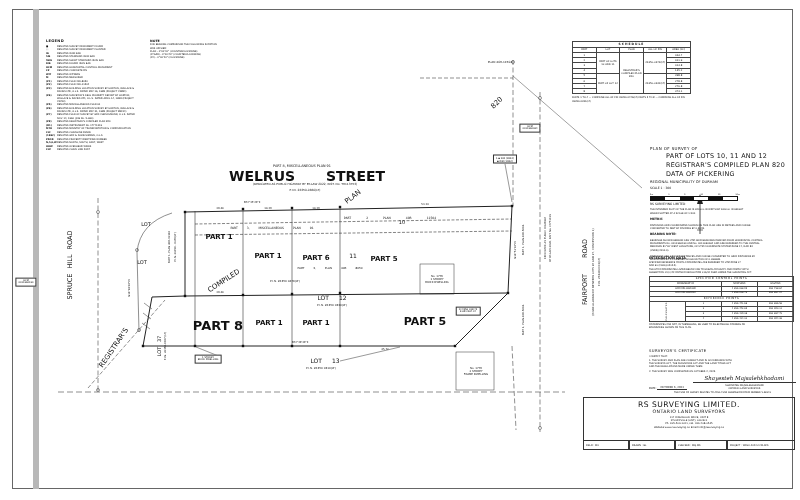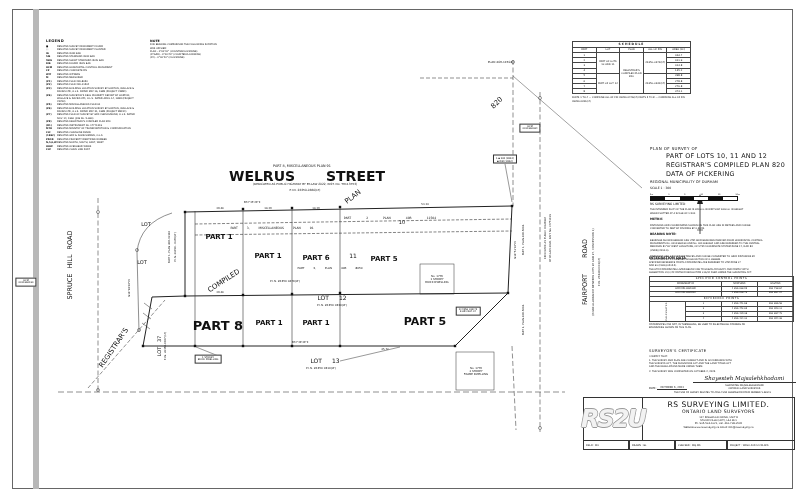--- a/index.html
+++ b/index.html
@@ -522,23 +522,20 @@
       <span class="sig">
         <div class="name">Shayesteh Majsalehkhodami</div>
         <div class="cap">SHAYESTEH MAJSALEHKHODAMI</div>
         <div class="cap">ONTARIO LAND SURVEYOR</div>
       </span>
     </div>
   </div>
   <div class="aols">THE PLAN OF SURVEY RELATES TO AOLS PLAN SUBMISSION FORM NUMBER V-58342</div>
 
   <div class="cobox">
-    <div class="logo">
-      <span>RS2U</span>
-    </div>
     <div class="coinfo">
       <div class="co-name">RS  SURVEYING  LIMITED.</div>
       <div class="co-sub">ONTARIO  LAND  SURVEYORS</div>
       <div class="co-ad">117 RINGWOOD DRIVE, UNIT 8</div>
       <div class="co-ad">STOUFFVILLE (ONT), L4A 8C1</div>
       <div class="co-ad">Ph. 905-504-1021, Cel. 416-708-0545</div>
       <div class="co-ad">Website:www.rssurveying.ca      Email:info@rssurveying.ca</div>
     </div>
   </div>
   <div class="footer">

